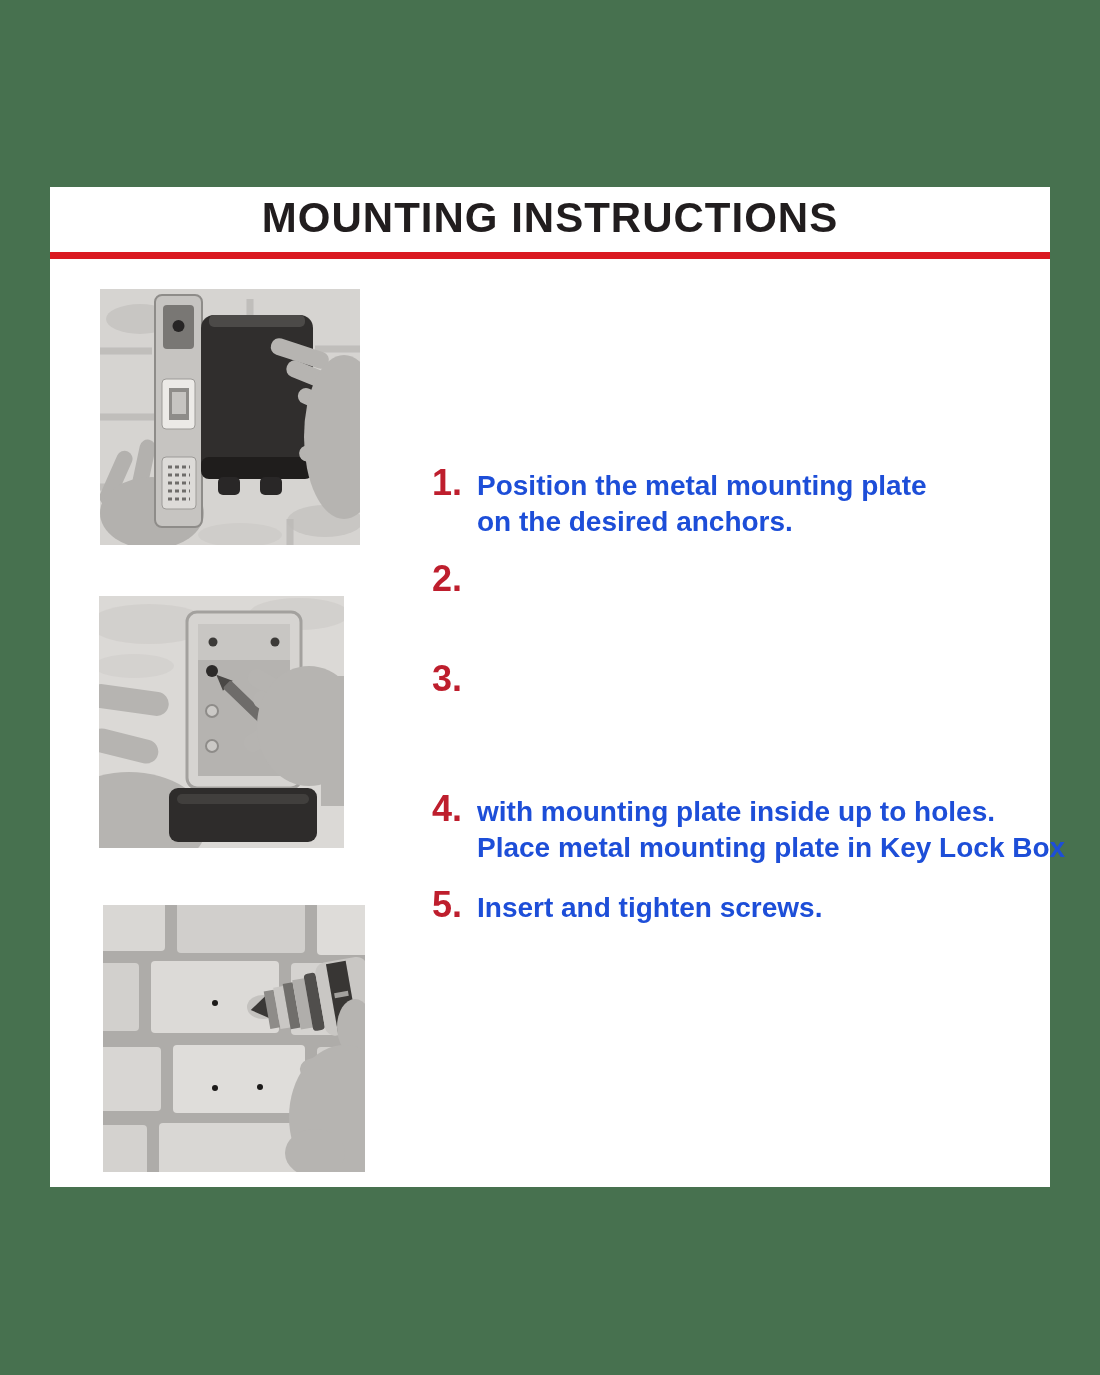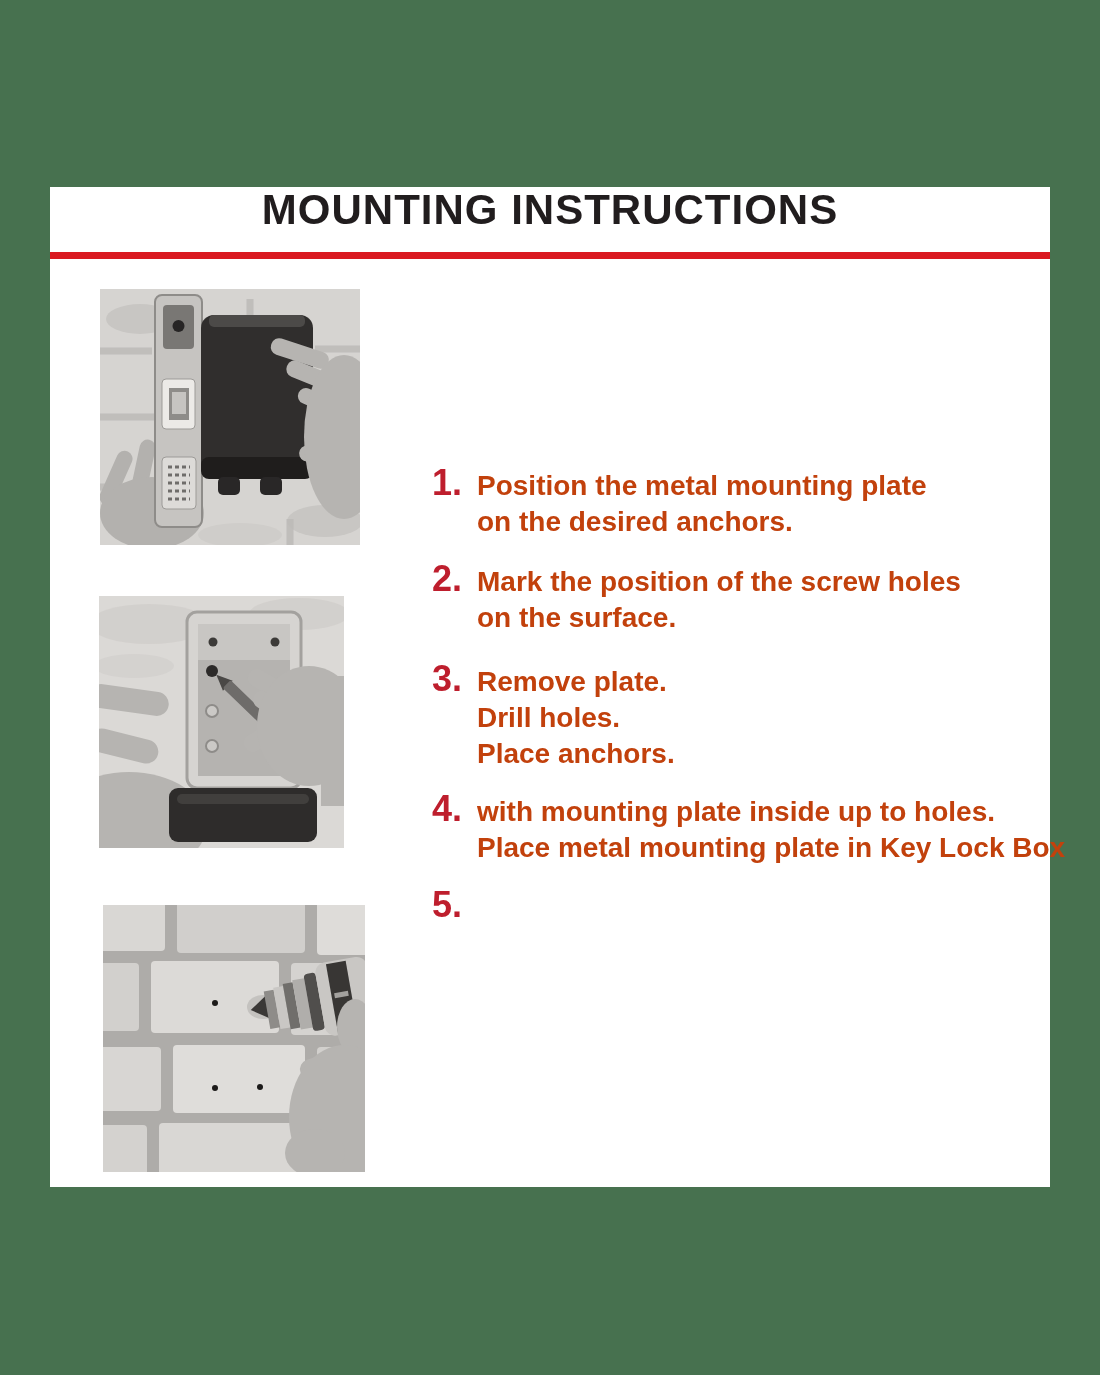--- a/index.html
+++ b/index.html
@@ -17,21 +17,21 @@
     position: absolute;
     left: 50px;
     top: 187px;
     width: 1000px;
     height: 1000px;
     background: #ffffff;
   }
 
   .title {
     position: absolute;
-    top: 0;
+    top: 8px;
     left: 0;
     width: 100%;
     text-align: center;
     font-size: 42px;
     line-height: 46px;
     font-weight: bold;
     letter-spacing: 1px;
     color: #211d1e;
     white-space: nowrap;
   }
@@ -74,21 +74,21 @@
     font-size: 36px;
     line-height: 36px;
     font-weight: bold;
     color: #be1e2d;
   }
 
   .lines div {
     font-size: 28px;
     line-height: 36px;
     font-weight: bold;
-    color: #c2410c;
+    color: #1d4ed8;
     white-space: nowrap;
   }
 </style>
 </head>
 <body>
 
 <div class="page">
   <div class="panel">
 
     <div class="title">MOUNTING INSTRUCTIONS</div>
@@ -227,41 +227,35 @@
     <div class="instruction i1">
       <span class="num">1.</span>
       <div class="lines">
         <div>Position the metal mounting plate</div>
         <div>on the desired anchors.</div>
       </div>
     </div>
 
     <div class="instruction i2">
       <span class="num">2.</span>
-      <div class="lines">
-        <div>Mark the position of the screw holes</div>
-        <div>on the surface.</div>
-      </div>
     </div>
 
     <div class="instruction i3">
       <span class="num">3.</span>
-      <div class="lines">
-        <div>Remove plate.</div>
-        <div>Drill holes.</div>
-        <div>Place anchors.</div>
-      </div>
     </div>
 
     <div class="instruction i4">
       <span class="num">4.</span>
       <div class="lines">
         <div>with mounting plate inside up to holes.</div>
         <div>Place metal mounting plate in Key Lock Box</div>
       </div>
     </div>
 
     <div class="instruction i5">
       <span class="num">5.</span>
+      <div class="lines">
+        <div>Insert and tighten screws.</div>
+      </div>
     </div>
 
   </div>
 </div>
 
 </body></html>

